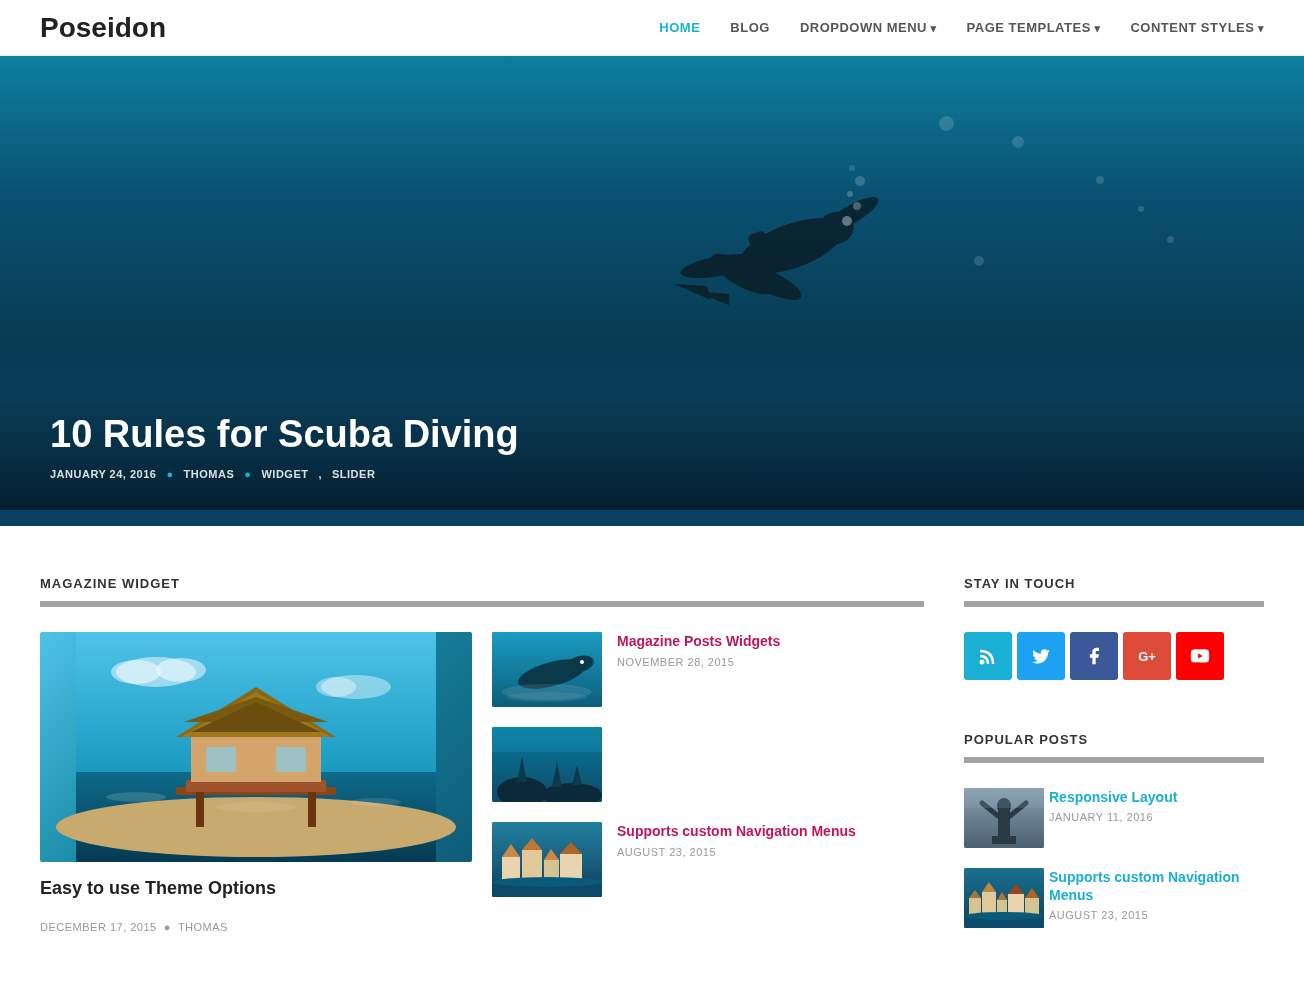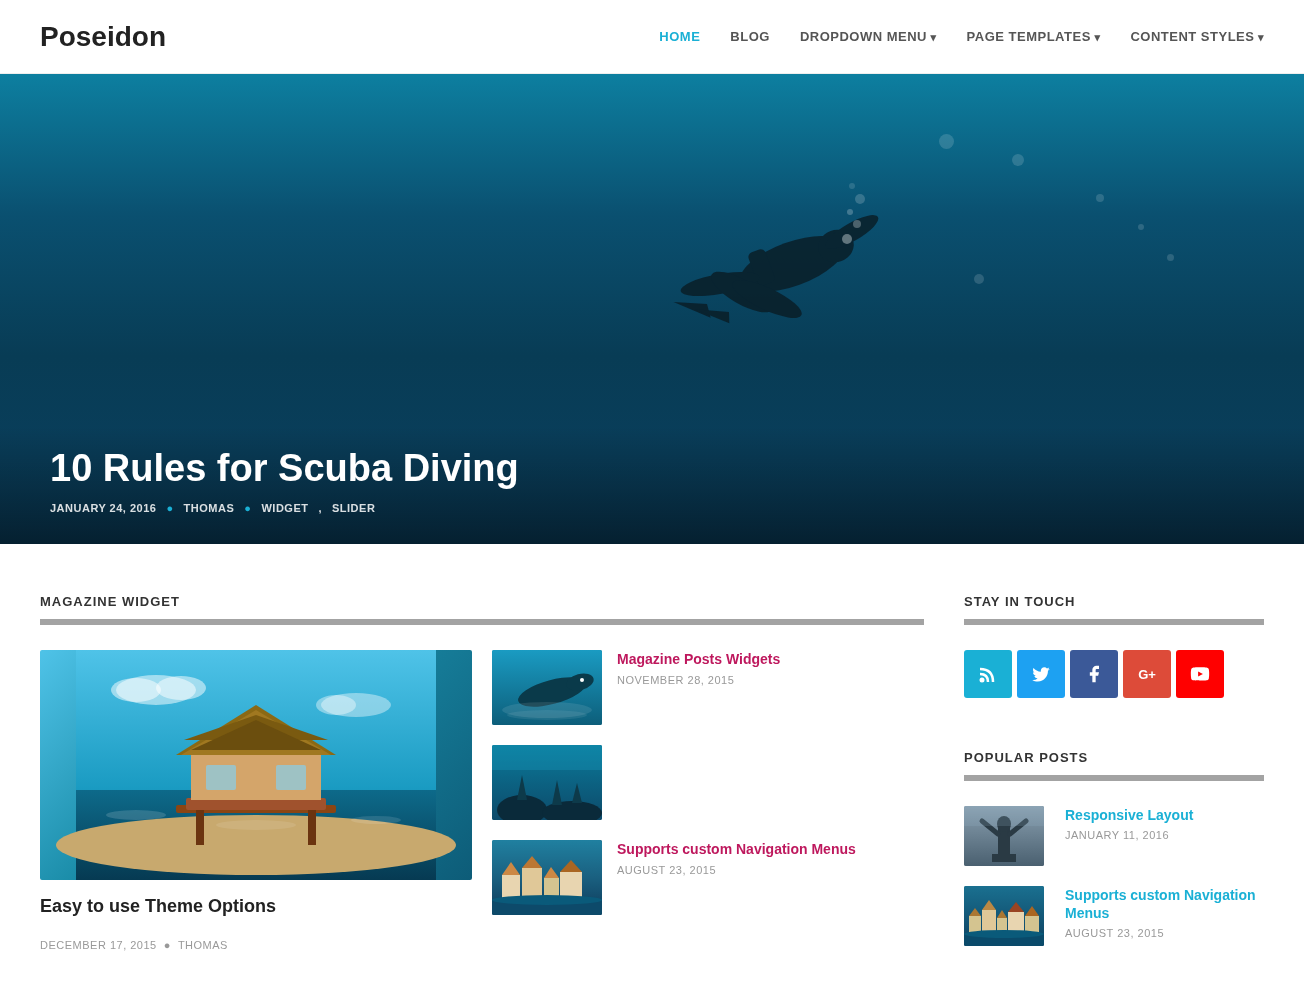--- a/index.html
+++ b/index.html
@@ -4,21 +4,21 @@
   <style>
     * { margin: 0; padding: 0; box-sizing: border-box; }
     body { font-family: Arial, sans-serif; color: #333; background: #fff; }
 
     
     header {
       display: flex;
       align-items: center;
       justify-content: space-between;
       padding: 0 40px;
-      height: 74px;
+      height: 56px;
       border-bottom: 1px solid #eee;
       background: #fff;
     }
     .site-logo {
       font-size: 28px;
       font-weight: bold;
       color: #222;
       text-decoration: none;
     }
     nav {
@@ -51,21 +51,21 @@
     }
     .hero-bg {
       width: 100%;
       height: 100%;
       background: linear-gradient(180deg, #0d7fa0 0%, #0a5070 30%, #083c55 60%, #0a4060 100%);
       position: absolute;
       top: 0; left: 0;
     }
     .hero-overlay {
       position: absolute;
-      bottom: 0;
+      bottom: 16px;
       left: 0;
       right: 0;
       padding: 20px 50px 30px;
       background: linear-gradient(to top, rgba(0,0,0,0.5) 0%, transparent 100%);
     }
     .hero h1 {
       font-size: 38px;
       font-weight: bold;
       color: #fff;
       margin-bottom: 12px;
@@ -208,21 +208,21 @@
       text-decoration: none;
       cursor: pointer;
     }
     .social-icon.twitter { background: #1da1f2; }
     .social-icon.facebook { background: #3b5998; }
     .social-icon.google { background: #dd4b39; }
     .social-icon.youtube { background: #ff0000; }
 
     .popular-post-item {
       display: flex;
-      gap: 21px;
+      gap: 5px;
       align-items: flex-start;
       margin-bottom: 20px;
     }
     .popular-thumb {
       width: 80px;
       height: 60px;
       flex-shrink: 0;
       border-radius: 2px;
       overflow: hidden;
     }

